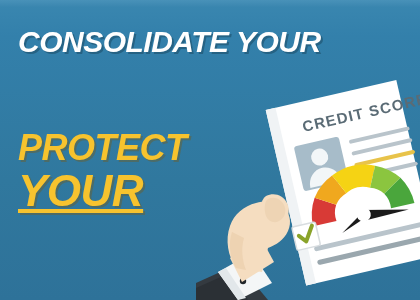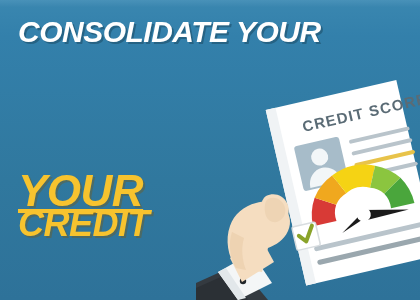--- a/index.html
+++ b/index.html
@@ -34,21 +34,21 @@
     position: absolute;
     left: 18px;
     color: #ffffff;
     font-weight: bold;
     font-style: italic;
     letter-spacing: -0.5px;
     white-space: nowrap;
     text-shadow: 2px 2px 0 rgba(28,74,100,.55);
     line-height: 1;
   }
-  #head-line-1 { top: 17px;  font-size: 30px; }
+  #head-line-1 { top: 27px;  font-size: 30px; }
   #head-line-2 { top: 60px;  font-size: 30px; }
 
   .subhead {
     position: absolute;
     left: 18px;
     color: #f7c32e;
     font-weight: bold;
     font-style: italic;
     letter-spacing: -0.5px;
     white-space: nowrap;
@@ -141,16 +141,16 @@
              C274 196 281 199 284 205
              C287 211 285 218 279 221
              C274 224 268 221 266 216
              C264 210 264 202 268 199 Z" fill="#eed4b4"></path>
     <path d="M230 258 L262 240 L274 262 L242 282 Z" fill="#f5ddc0"></path>
     <path d="M236 268 C230 258 228 244 232 232 L244 238 C241 248 242 260 246 270 Z" fill="#e7caa6" opacity=".55"></path>
   </svg>
 
   <div class="headline" id="head-line-1">CONSOLIDATE YOUR</div>
 
+  <div class="subhead" id="sub-line-1">PROTECT</div>
   <div class="subhead" id="sub-line-2">YOUR</div>
-  <div class="subhead" id="sub-line-3">CREDIT</div>
 
 </div>
 
 </body></html>

